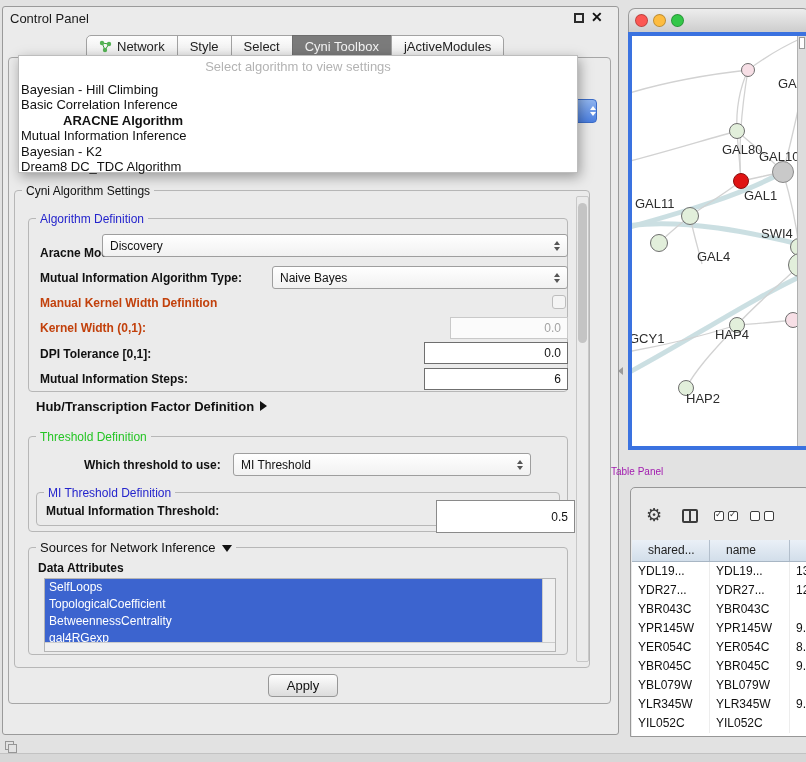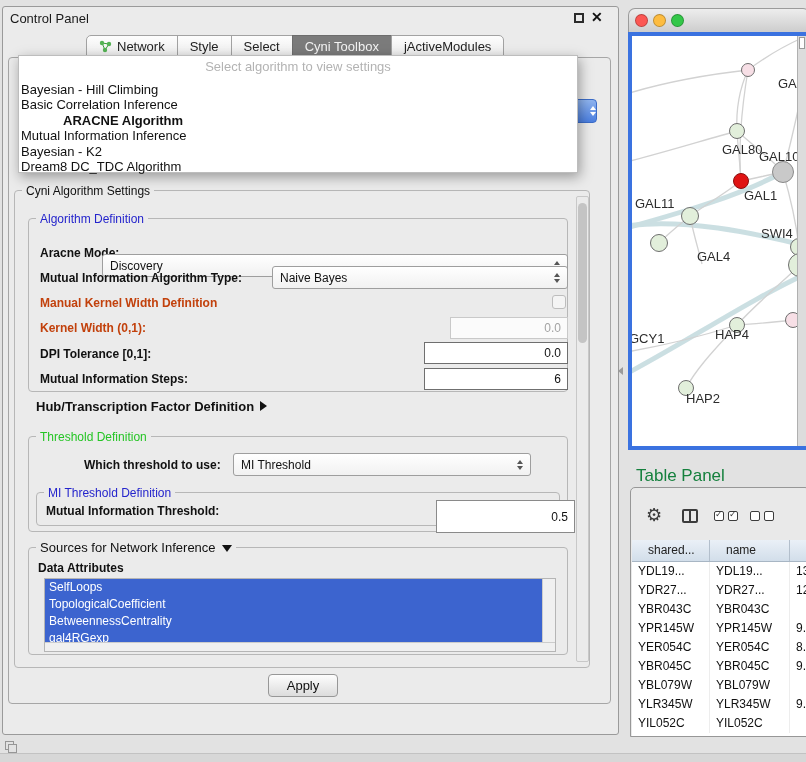--- a/index.html
+++ b/index.html
@@ -74,21 +74,21 @@
   .node { position:absolute; border-radius:50%; border:1px solid #6e6e6e; }
   .n-green { background:#e2efdb; }
   .n-pink { background:#f7dfe6; }
   .n-red { background:#e01414; border-color:#8c0e0e; }
   .n-gray { background:#c9c9c9; border-color:#8a8a8a; }
   .nlabel { position:absolute; font-size:13px; color:#2c2c2c; white-space:nowrap; }
   .net-vscroll { position:absolute; right:0; top:0; width:9px; height:100%; background:#dcdcdc; border-left:1px solid #b0b0b0; }
   .net-vthumb { position:absolute; left:1px; top:1px; width:6px; height:12px; background:#fdfdfd; border:1px solid #999; }
 
   
-  .tp-label { position:absolute; left:636px; top:466px; font-size:17px; color:#15803d; }
+  .tp-label { position:absolute; left:611px; top:466px; font-size:10px; color:#a21caf; }
   .tp-frame { position:absolute; left:630px; top:487px; width:180px; height:250px; background:#e9e9e9; border:1px solid #979797; border-radius:5px 5px 0 0; }
   .gear { position:absolute; left:646px; top:504px; font-size:18px; color:#3c3c3c; }
   .cols-ic { position:absolute; left:682px; top:509px; width:16px; height:14px; border:2px solid #3c3c3c; border-radius:2px; }
   .cols-ic i { position:absolute; left:5px; top:0; width:2px; height:10px; background:#3c3c3c; }
   .cb-pair { position:absolute; display:flex; gap:4px; }
   .cbx { position:relative; width:10px; height:10px; border:1.5px solid #3c3c3c; border-radius:2px; background:#fff; }
   .cbx.checked::after { content:"✓"; position:absolute; left:0px; top:-3px; font-size:9px; color:#3c3c3c; }
 
   .tbl { position:absolute; left:632px; top:540px; width:174px; height:196px; background:#fff; overflow:hidden; }
   .thead { display:flex; width:220px; height:22px; background:linear-gradient(#eaf0f7,#d2deea); border-bottom:1px solid #a8b6c4; }
@@ -154,21 +154,21 @@
   <span class="legend" style="left:22px;top:184px;">Cyni Algorithm Settings</span>
 
   <div class="scrollbar">
       <div class="scroll-thumb"></div>
     </div>
 
   <div class="grp" style="left:28px;top:218px;width:540px;height:174px;"></div>
   <span class="legend blue" style="left:36px;top:212px;">Algorithm Definition</span>
 
   <span class="lbl" style="left:40px;top:246px;">Aracne Mode:</span>
-  <div class="combo" style="left:102px;top:254px;width:466px;">
+  <div class="combo" style="left:102px;top:234px;width:466px;">
     <span class="combo-val">Discovery</span>
     <span class="stepper">
         <i class="tu"></i>
         <i class="td"></i>
       </span>
   </div>
 
   <span class="lbl" style="left:40px;top:271px;">Mutual Information Algorithm Type:</span>
   <div class="combo" style="left:272px;top:266px;width:296px;">
     <span class="combo-val">Naive Bayes</span>

